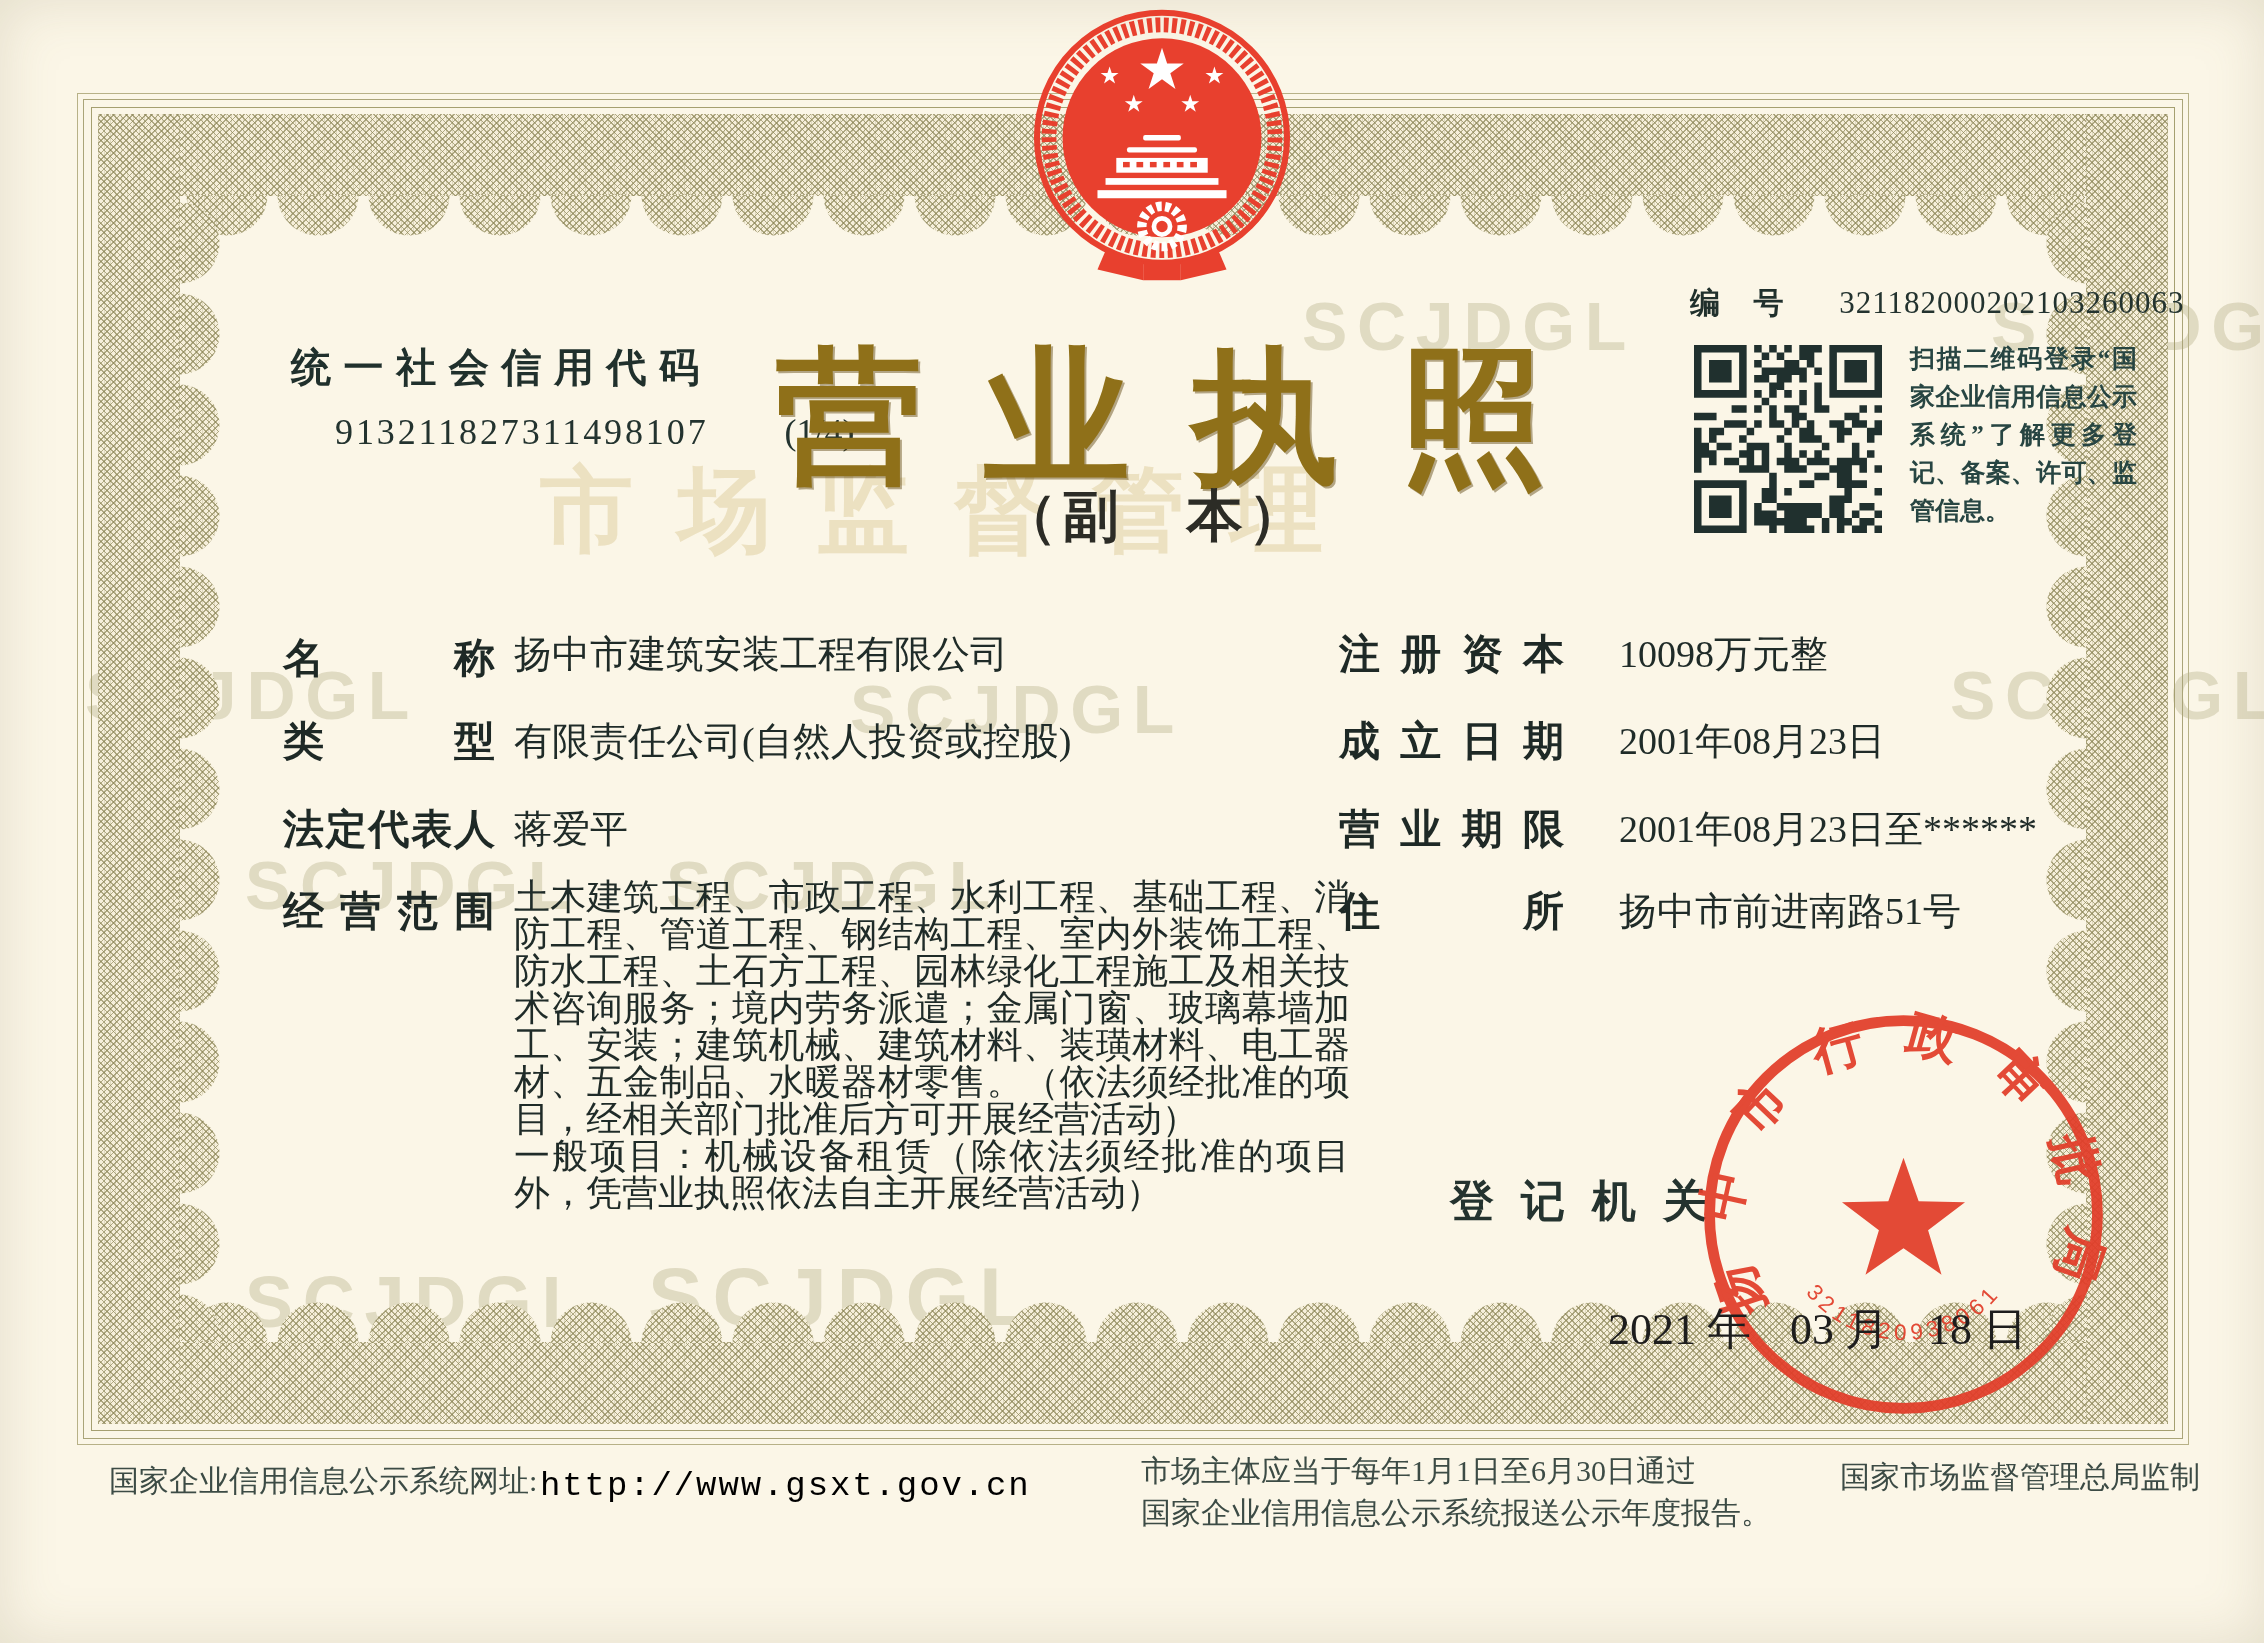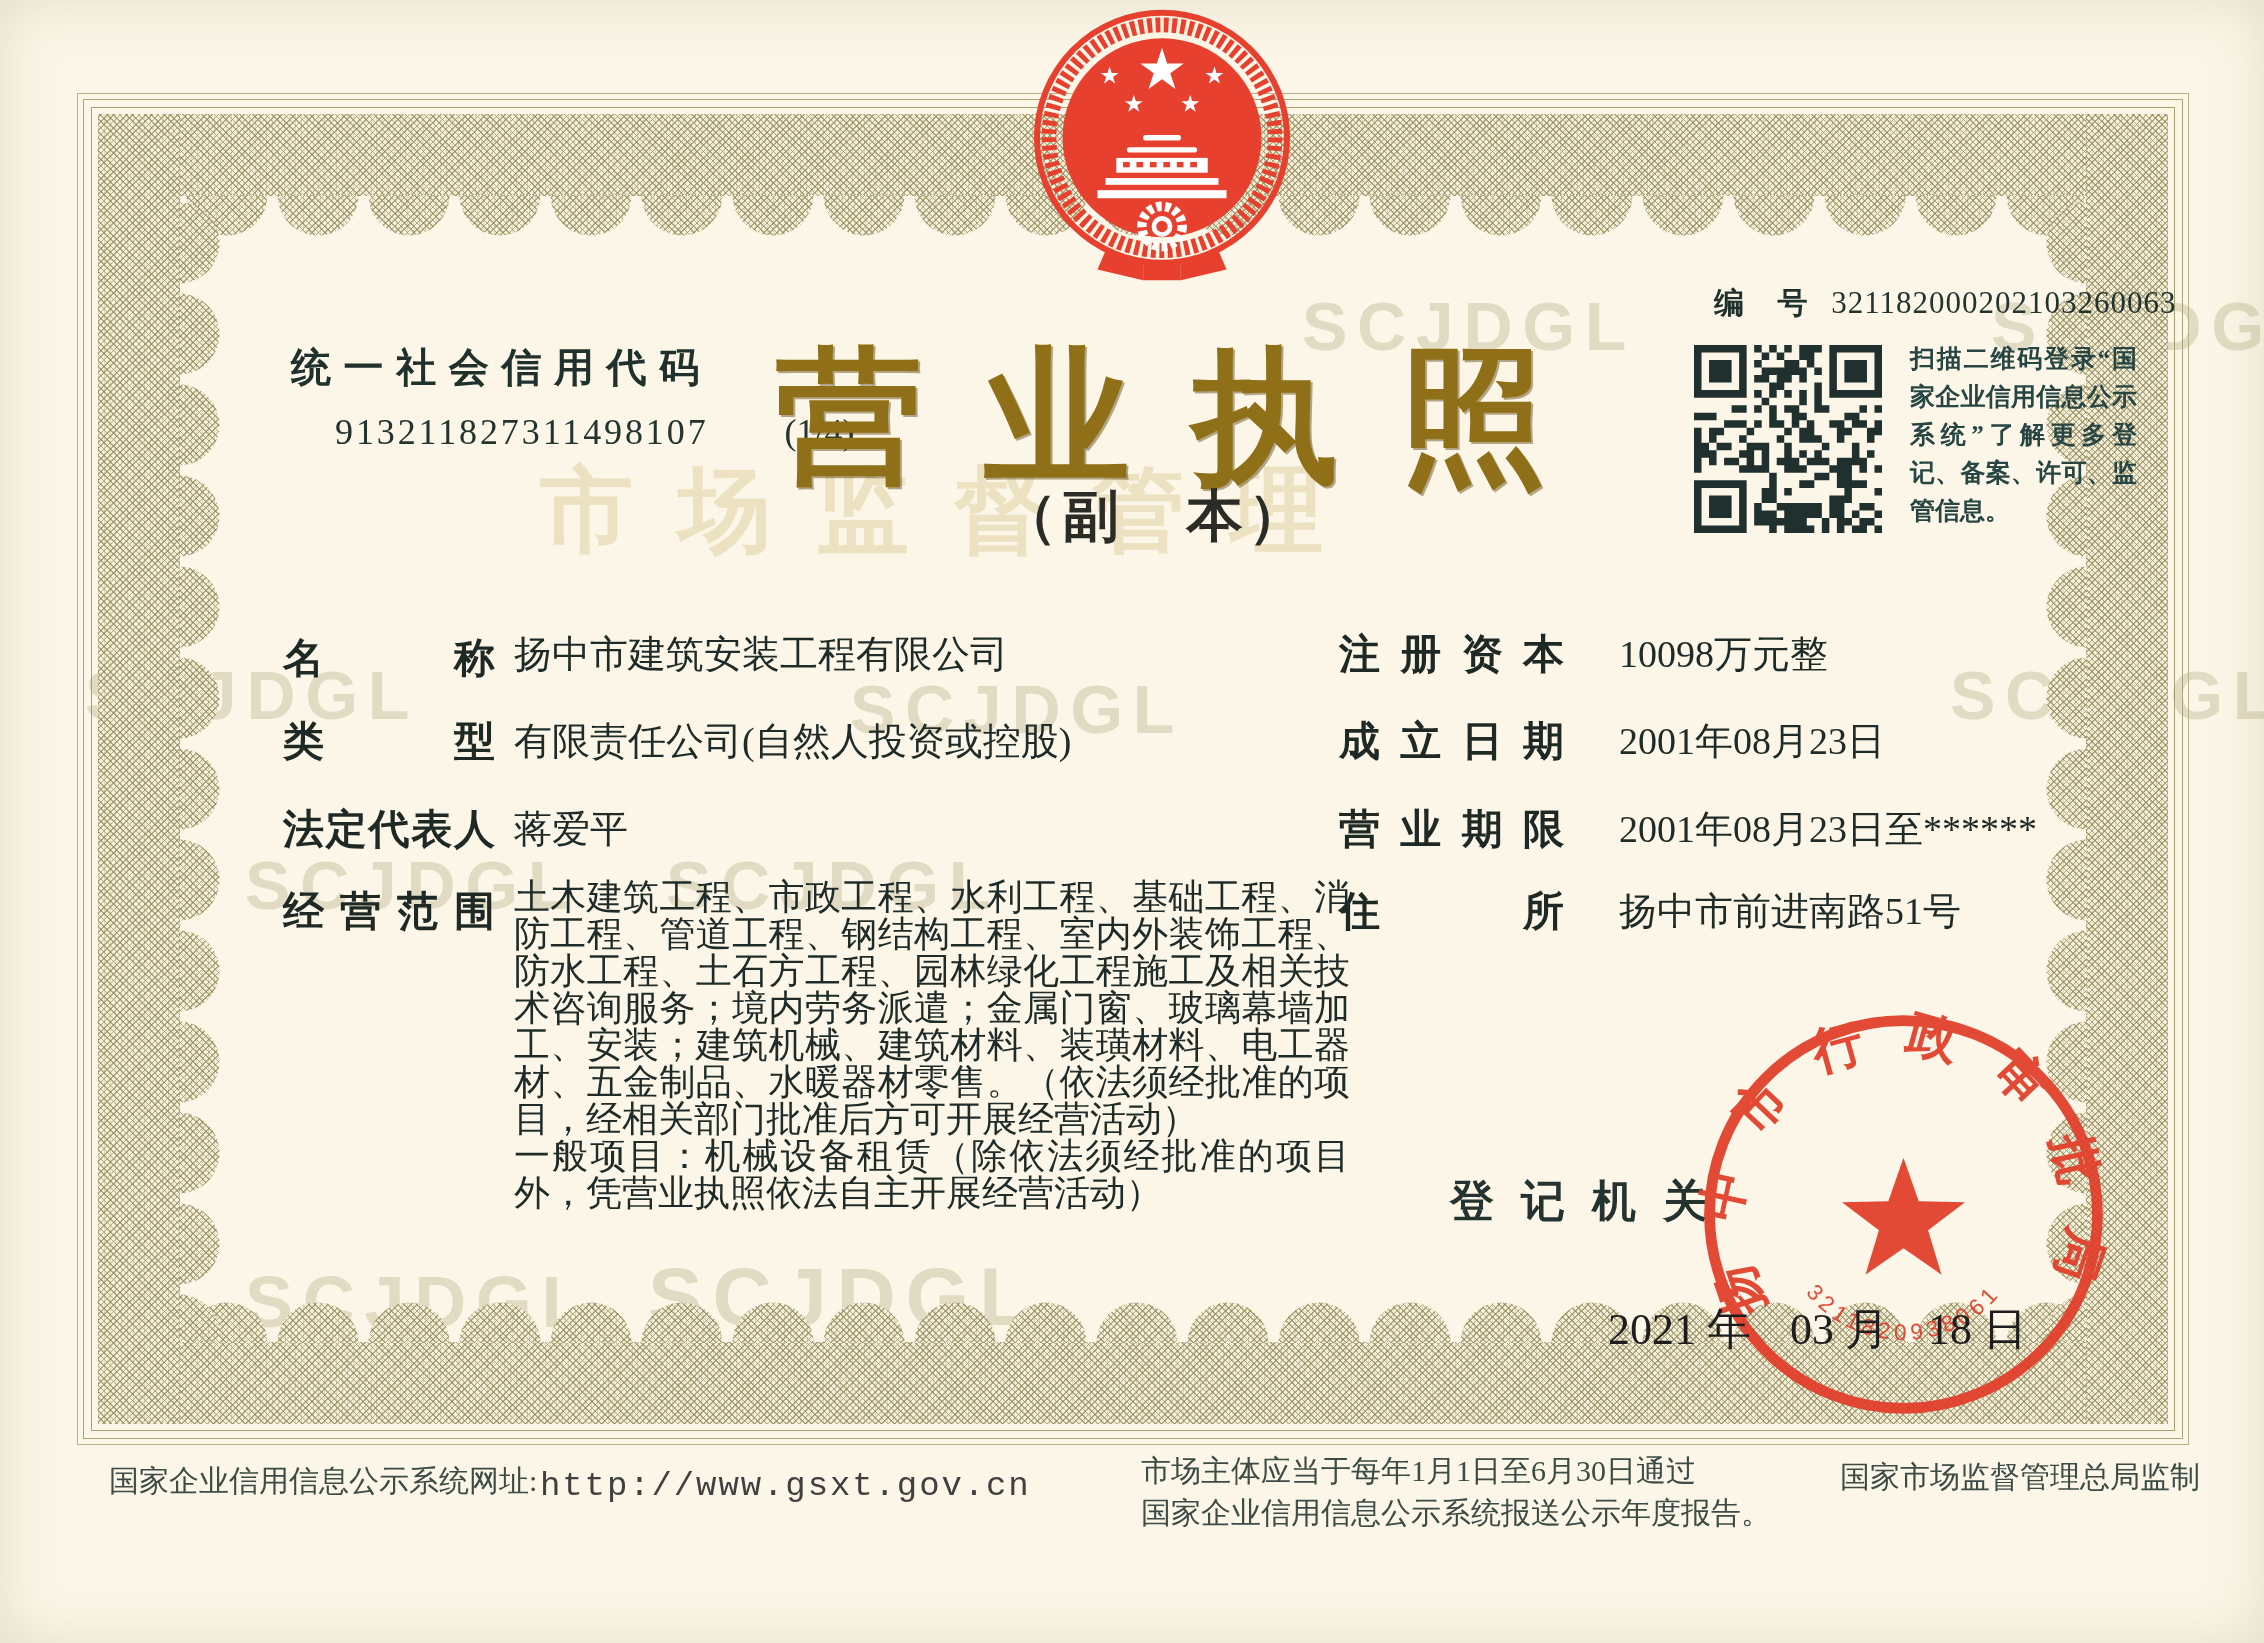--- a/index.html
+++ b/index.html
@@ -55,21 +55,21 @@
 
   .credit-label{left:291px;top:340px;font-weight:bold;font-size:40px;letter-spacing:12.6px;color:#20302c;}
   .credit-row{left:287px;top:411px;display:flex;gap:76px;align-items:baseline;}
   .credit-num{font-size:36px;letter-spacing:2.9px;color:#23332f;margin-left:48px;}
   .copy-index{font-size:36px;color:#23332f;}
 
   .doc-title{left:776px;top:320px;font-weight:bold;font-size:146px;letter-spacing:62px;
              color:#8f7019;text-shadow:1.9px 1.9px 0 rgba(90,66,10,.45);white-space:nowrap;}
   .doc-subtitle{left:1001px;top:479px;font-size:56px;letter-spacing:5.8px;color:#2c2c26;font-weight:bold;white-space:nowrap;}
 
-  .serial-row{left:1690px;top:283px;display:flex;gap:11px;align-items:baseline;margin-left:24px;}
+  .serial-row{left:1690px;top:283px;display:flex;gap:43px;align-items:baseline;}
   .serial-label{font-weight:bold;font-size:30px;letter-spacing:12.6px;color:#20302c;}
   .serial-num{font-size:31px;letter-spacing:1px;color:#23332f;}
 
   .qr-box{left:1694px;top:345px;width:188px;height:188px;}
   .qr-caption{left:1910px;top:340px;width:227px;font-size:25px;line-height:1.52;font-weight:600;
               color:#274542;text-align:justify;}
 
   .flabel{font-family:"Liberation Sans","DejaVu Sans",sans-serif;font-weight:bold;font-size:41px;
           color:#1e2926;text-align:justify;text-align-last:justify;-moz-text-align-last:justify;
           text-justify:inter-character;}
@@ -81,21 +81,21 @@
   .scope{left:514px;top:879px;width:836px;font-size:36px;line-height:37px;color:#1f2b28;
          text-align:justify;text-justify:inter-character;white-space:normal;}
 
   .registrar{left:1450px;top:1172px;font-family:"Liberation Sans","DejaVu Sans",sans-serif;
              font-weight:bold;font-size:44px;letter-spacing:27px;color:#24332f;white-space:nowrap;}
 
   .seal{left:1688px;top:999px;width:431px;height:431px;z-index:4;opacity:.93;}
   .date-row{left:1608px;top:1300px;display:flex;gap:39px;z-index:6;font-size:44px;color:#1d1d1d;white-space:nowrap;font-family:Liberation Serif, serif;}
 
   .footer-site-label{left:109px;top:1461px;font-size:30px;color:#3c4b45;}
-  .footer-url{left:540px;top:1467px;font-size:34px;letter-spacing:1.9px;color:#404040;}
+  .footer-url{left:540px;top:1467px;font-size:34px;letter-spacing:1.9px;color:#000000;}
   .footer-notice{left:1141px;top:1450px;font-size:30px;line-height:1.4;color:#3c4b45;}
   .footer-issuer{left:1840px;top:1457px;font-size:30px;color:#3c4b45;}
 
   .emblem{left:1027px;top:5.8px;width:270px;height:285px;z-index:5;}
 </style>
 </head>
 <body>
 
 <div class="page">
 

